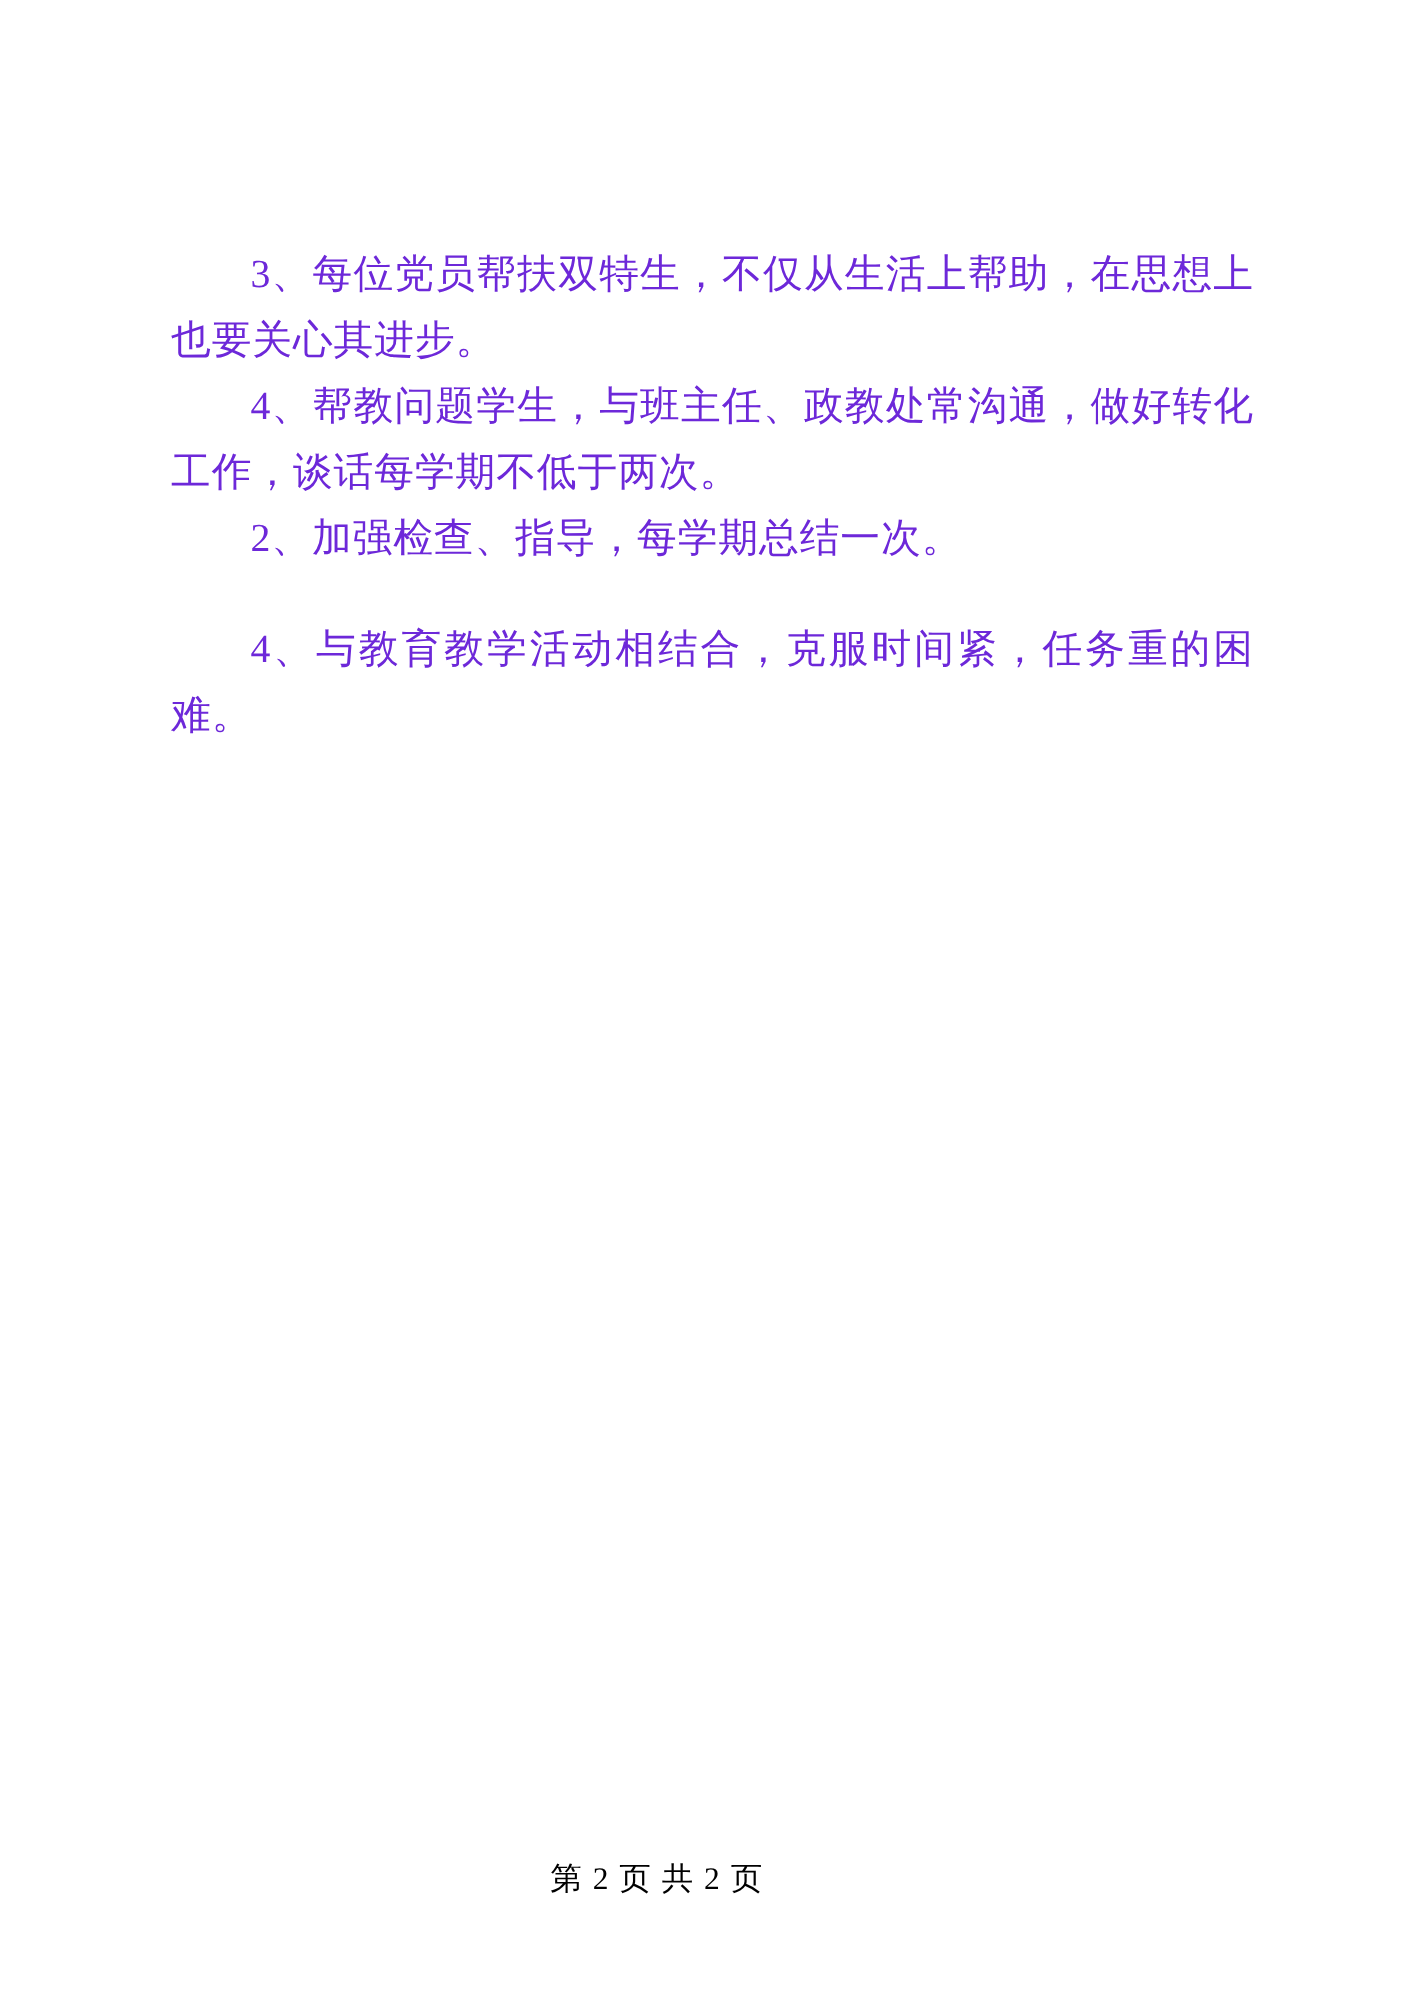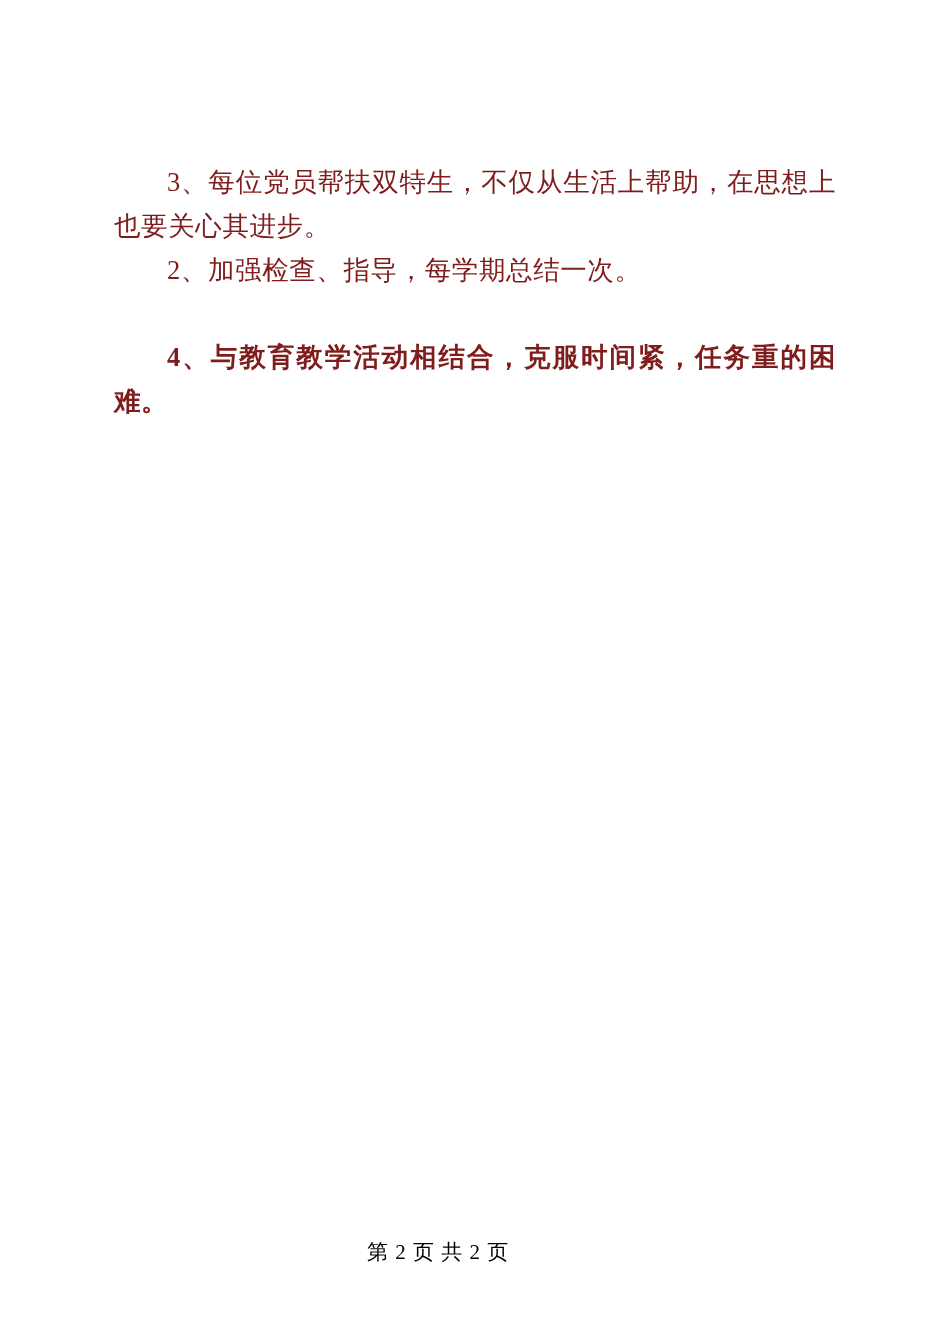--- a/index.html
+++ b/index.html
@@ -23,48 +23,48 @@
     top: 160px;
     width: 722px;
   }
   .para {
     font-size: 26.5px;
     line-height: 44px;
     letter-spacing: 0.6px;
     text-align: justify;
     text-justify: inter-ideograph;
     margin: 0;
-    color: #7f1d1d;
+    color: #6d28d9;
     white-space: pre-wrap;
   }
   .indent {
     text-indent: 53px;
   }
   .gap-before {
-    margin-top: 43px;
-    font-weight: bold;
+    margin-top: 30px;
   }
   .footer {
     position: absolute;
     left: 0;
     top: 1238px;
     width: 876px;
     text-align: center;
     font-size: 21px;
     font-family: "Liberation Serif", "DejaVu Serif", serif;
     color: #000000;
     letter-spacing: 1px;
   }
 </style>
 </head>
 <body>
 
 <div class="page">
 
   <div class="content">
     <p class="para indent">3、每位党员帮扶双特生，不仅从生活上帮助，在思想上也要关心其进步。</p>
+    <p class="para indent">4、帮教问题学生，与班主任、政教处常沟通，做好转化工作，谈话每学期不低于两次。</p>
     <p class="para indent">2、加强检查、指导，每学期总结一次。</p>
     <p class="para indent gap-before">4、与教育教学活动相结合，克服时间紧，任务重的困难。</p>
   </div>
 
   <div class="footer">第 2 页  共 2 页</div>
 
 </div>
 
 </body></html>

